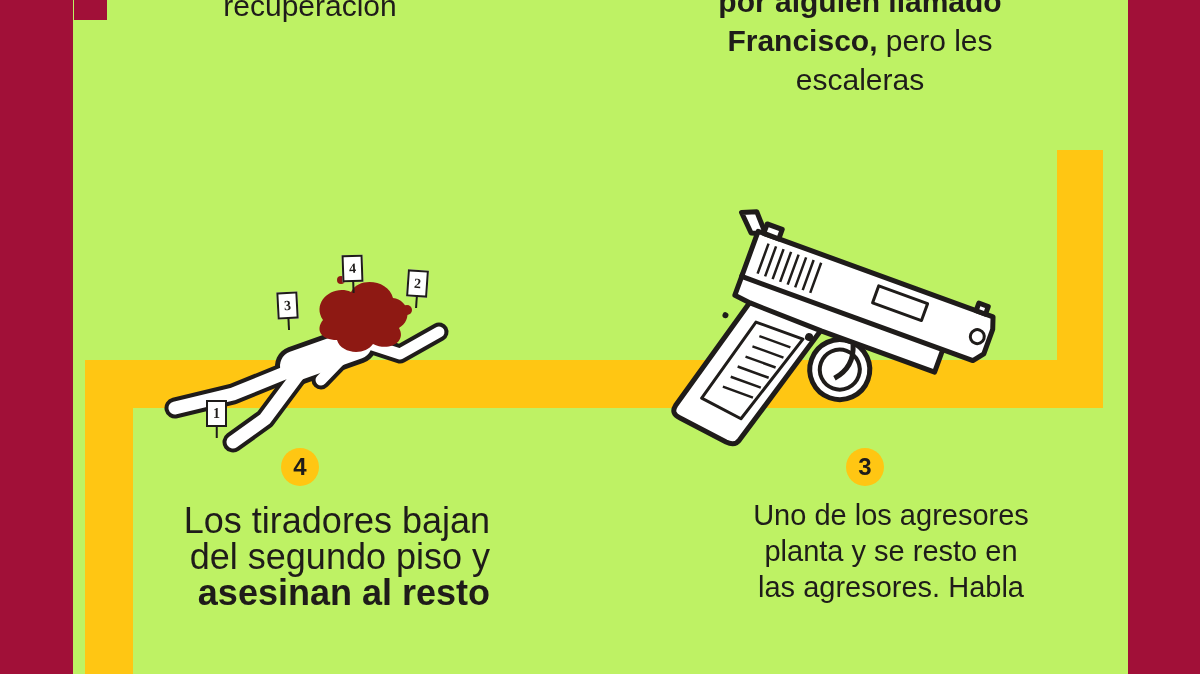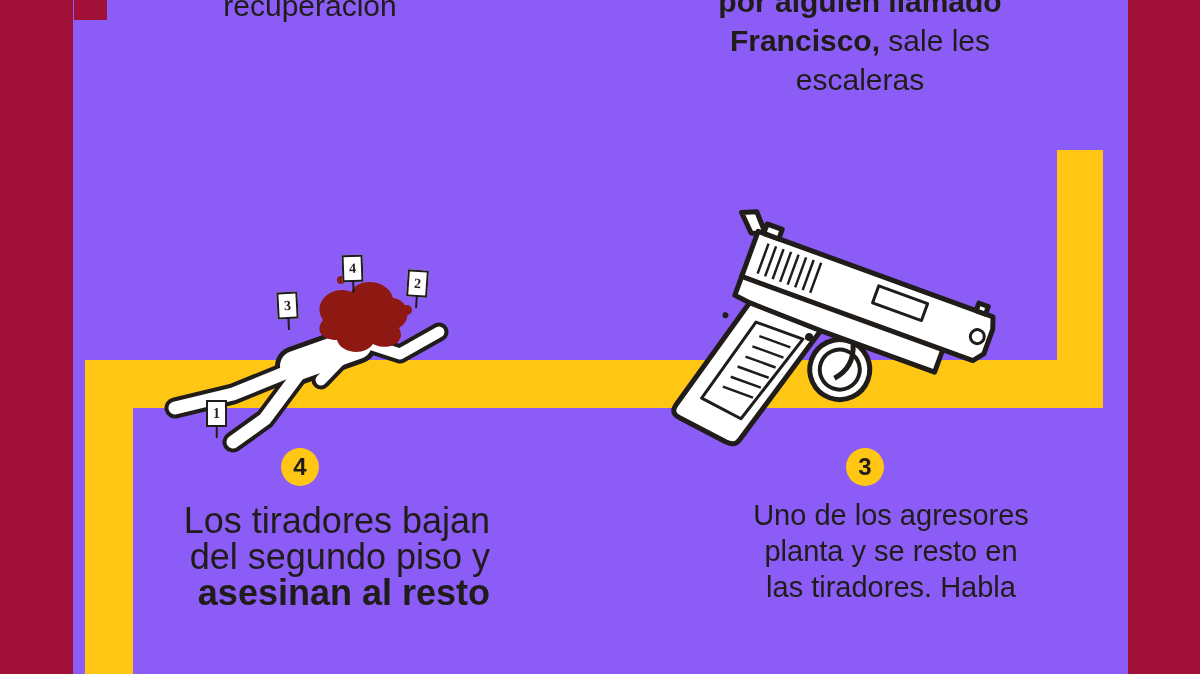--- a/index.html
+++ b/index.html
@@ -1,18 +1,18 @@
 <!DOCTYPE html>
 <html><head>
 <meta charset="utf-8">
 <style>
   *{margin:0;padding:0;box-sizing:border-box}
   html,body{background:#ffffff}
   .canvas{
-    position:relative;width:1200px;height:674px;background:#8b5cf6;overflow:hidden;
+    position:relative;width:1200px;height:674px;background:#bef264;overflow:hidden;
     font-family:"Liberation Sans","DejaVu Sans",sans-serif;color:#1f1c1a;
   }
   .sidebar-left{position:absolute;left:0;top:0;width:73px;height:100%;background:#a11038}
   .sidebar-right{position:absolute;left:1128px;top:0;width:72px;height:100%;background:#a11038}
   .stub{position:absolute;left:74px;top:0;width:33px;height:20px;background:#a11038}
 
   .y-h{position:absolute;left:85px;top:360px;width:1018px;height:48px;background:#ffc613}
   .y-vr{position:absolute;left:1057px;top:150px;width:46px;height:210px;background:#ffc613}
   .y-vl{position:absolute;left:85px;top:408px;width:48px;height:266px;background:#ffc613}
 
@@ -56,21 +56,21 @@
   <div class="stub"></div>
 
   <div class="y-vr"></div>
   <div class="y-h"></div>
   <div class="y-vl"></div>
 
   <div class="t-prev">recuperación</div>
 
   <div class="t-step2">
     <span class="ln b">por alguien llamado</span>
-    <span class="ln"><span class="b">Francisco,</span><span> sale les</span></span>
+    <span class="ln"><span class="b">Francisco,</span><span> pero les</span></span>
     <span class="ln">escaleras</span>
   </div>
 
   <svg class="body-art" viewBox="0 0 330 230" xmlns="http://www.w3.org/2000/svg">
     <g>
       <g stroke="#1f1c1a" stroke-linecap="round" stroke-linejoin="round" fill="none">
         <path d="M212,112 L150,134" stroke-width="40"></path>
         <path d="M212,108 L255,122 L294,100" stroke-width="19"></path>
         <path d="M203,120 L176,148" stroke-width="19"></path>
         <path d="M152,136 L88,162 L30,176" stroke-width="21"></path>
@@ -128,16 +128,16 @@
   <div class="t-step4">
     <span class="ln">Los tiradores bajan</span>
     <span class="ln">del segundo piso y</span>
     <span class="ln b">asesinan al resto</span>
   </div>
 
   <div class="badge badge3">3</div>
   <div class="t-step3">
     <span class="ln">Uno de los agresores</span>
     <span class="ln">planta y se resto en</span>
-    <span class="ln">las tiradores. Habla</span>
+    <span class="ln">las agresores. Habla</span>
   </div>
 
 </div>
 
 </body></html>

